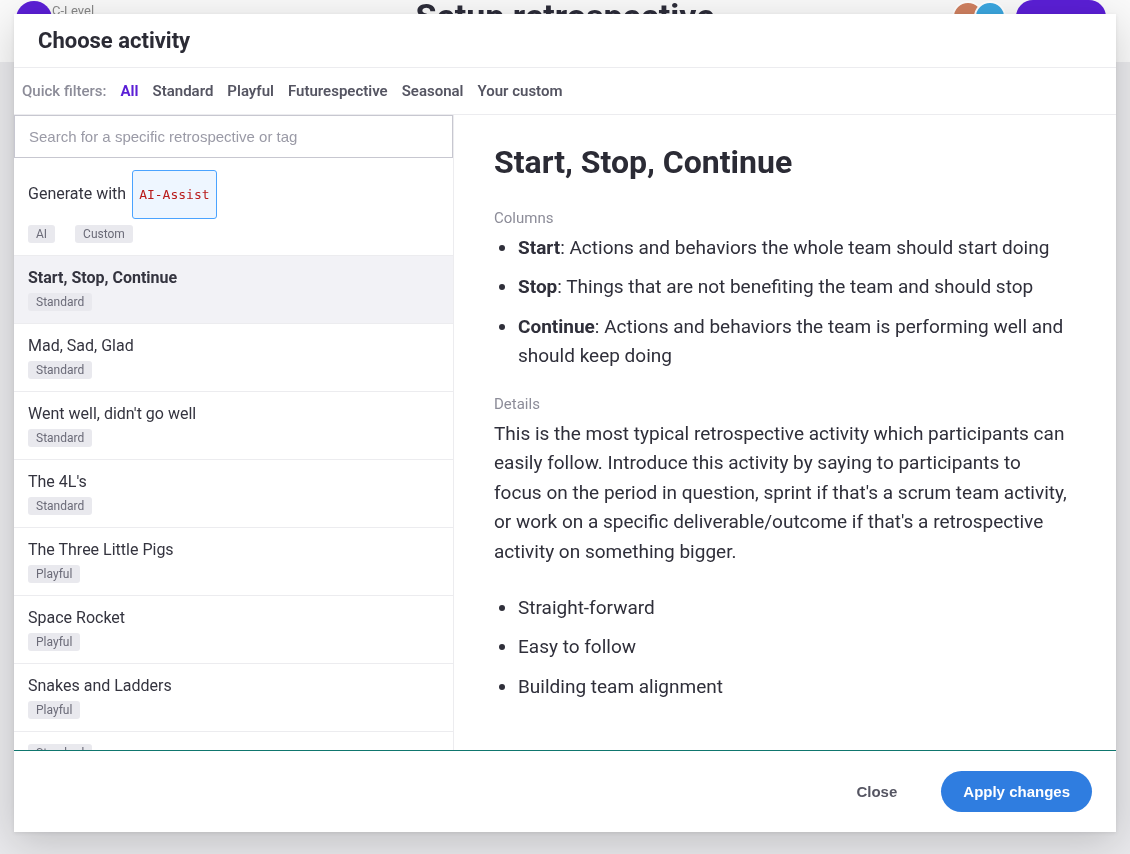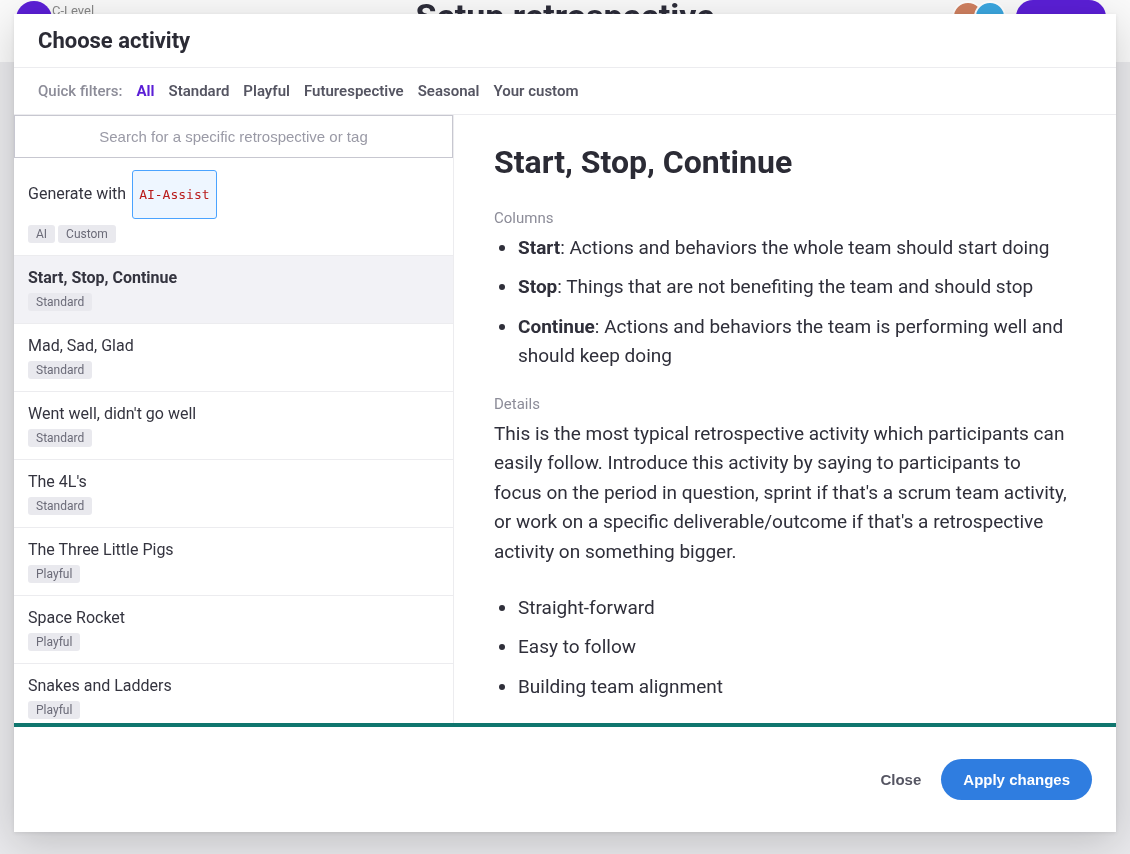--- a/index.html
+++ b/index.html
@@ -34,21 +34,21 @@
     box-shadow: 0 10px 40px rgba(0,0,0,0.18), 0 1px 4px rgba(0,0,0,0.08);
     display: flex; flex-direction: column;
     overflow: hidden;
   }
   .modal-header {
     padding: 14px 24px 14px 24px;
   }
   .modal-title { font-size: 22px; font-weight: 700; color: #2b2b35; }
 
   .filter-bar {
-    padding: 14px 24px;
+    padding: 14px 8px;
     border-top: 1px solid #ececef;
     border-bottom: 1px solid #ececef;
     display: flex; align-items: center; gap: 14px;
     font-size: 15px;
   }
   .filter-label { color: #8c8c98; font-weight: 500; }
   .filter-item { color: #555562; font-weight: 600; cursor: pointer; }
   .filter-item.active { color: #5b1fd6; font-weight: 700; }
 
   .modal-body {
@@ -64,38 +64,37 @@
   }
   .search-wrap { padding: 0; }
   .search {
     width: 100%;
     border: 1px solid #c7c7d0;
     padding: 12px 14px;
     font-size: 15px;
     color: #333;
     outline: none;
     background:#fff;
-    text-align:center;
   }
   .search::placeholder { color: #9a9aa6; }
 
   .list { flex:1; overflow-y: auto; }
   .list::-webkit-scrollbar { width: 8px; }
   .list::-webkit-scrollbar-thumb { background: #d3d3db; border-radius:4px; }
   .list::-webkit-scrollbar-track { background: transparent; }
 
   .item {
     padding: 12px 14px 12px 14px;
     border-bottom: 1px solid #ececef;
     cursor: pointer;
   }
   .item.selected { background: #f2f2f6; }
   .item .title { font-size: 16px; color: #34343f; margin-bottom: 6px; font-weight: 400; }
   .item.selected .title { font-weight: 700; }
-  .item .tags { display:flex; gap:3px; flex-wrap:wrap; }
+  .item .tags { display:flex; gap:20px; flex-wrap:wrap; }
   .tag {
     display:inline-block;
     background:#e9e9ee;
     color:#6b6b78;
     font-size:12px;
     padding:2px 8px;
     border-radius:3px;
   }
   .ai-badge {
     display:inline-block;
@@ -121,23 +120,23 @@
   .detail::-webkit-scrollbar-thumb { background:#d3d3db; border-radius:4px;}
   .detail h1 { font-size: 32px; font-weight: 700; margin-bottom: 28px; color:#2b2b35;}
   .section-label { color:#8c8c98; font-size:15px; margin-bottom:6px; }
   .detail ul { list-style: disc; padding-left: 24px; margin-bottom: 24px; }
   .detail ul li { font-size: 19px; line-height: 1.55; margin-bottom: 10px; color:#2f2f3a;}
   .detail ul li strong { font-weight:700; }
   .detail p.body { font-size:19px; line-height:1.55; margin-bottom:27px; color:#2f2f3a;}
 
   
   .modal-footer {
-    border-top: 4px solid #0f766e;
-    padding: 32px 24px;
-    display:flex; justify-content:flex-end; align-items:center; gap:6px;
+    border-top: 1px solid #0f766e;
+    padding: 20px 24px;
+    display:flex; justify-content:flex-end; align-items:center; gap:30px;
     background:#fff;
   }
   .btn-close {
     background:none; border:none; font-size:15px; color:#555562; font-weight:600; cursor:pointer;
     padding:10px 14px;
   }
   .btn-apply {
     background:#2f7de0; color:#fff; border:none; font-size:15px; font-weight:600;
     padding:12px 22px; border-radius:22px; cursor:pointer;
   }

